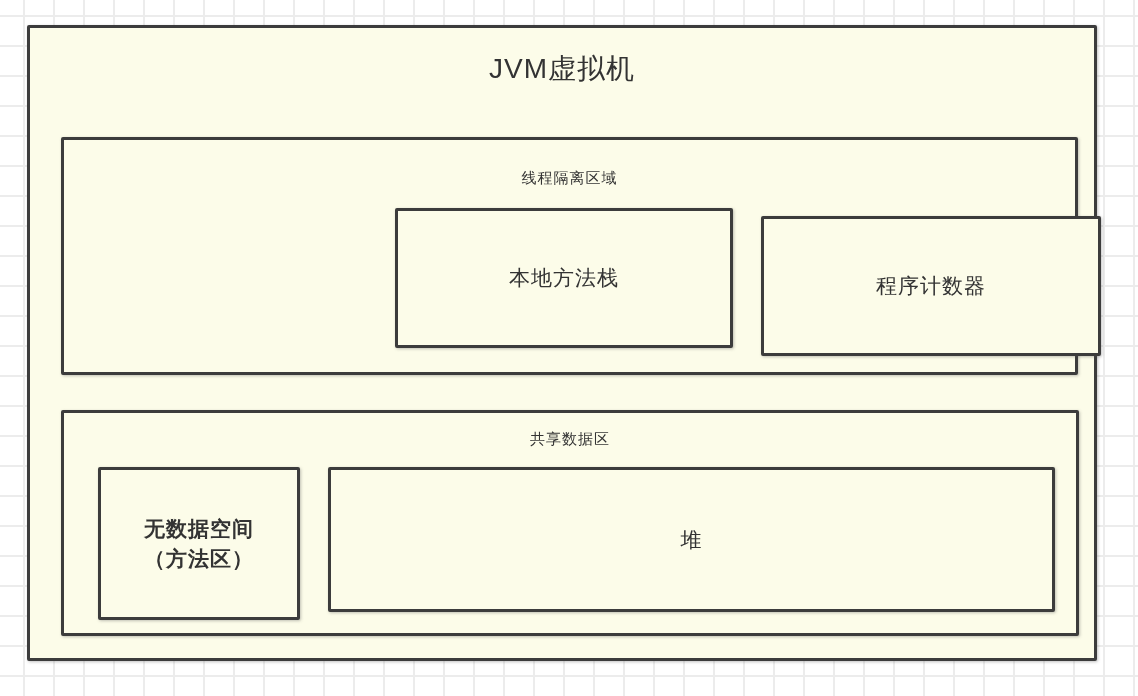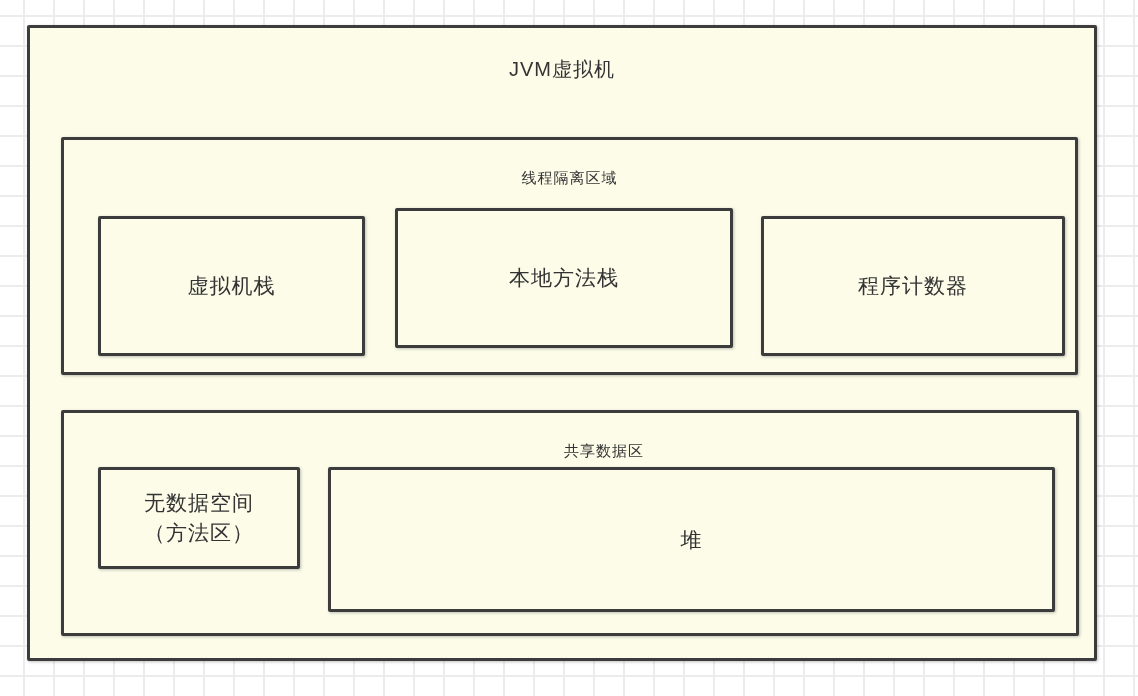--- a/index.html
+++ b/index.html
@@ -42,49 +42,46 @@
     align-items: center;
     justify-content: center;
     font-size: 21px;
     letter-spacing: 1px;
     line-height: 30px;
     text-align: center;
   }
 
   
   #jvm-box        { left: 27px;  top: 25px;  width: 1070px; height: 636px; }
-  #jvm-title      { top: 27px; font-size: 20px; }
+  #jvm-title      { top: 27px; font-size: 28px; }
 
   
   #thread-area    { left: 31px;  top: 109px; width: 1017px; height: 238px; }
   #thread-title   { top: 24px; }
   #vm-stack       { left: 34px;  top: 76px;  width: 267px; height: 140px; }
   #native-stack   { left: 331px; top: 68px;  width: 338px; height: 140px; }
-  #pc-register    { left: 697px; top: 76px;  width: 304px; height: 140px; text-align: center; }
+  #pc-register    { left: 697px; top: 76px;  width: 340px; height: 140px; text-align: center; }
 
   
   #shared-area    { left: 31px;  top: 382px; width: 1018px; height: 226px; }
-  #shared-title   { top: 24px; margin-left: 34px; }
-  #method-area    { left: 34px;  top: 54px;  width: 202px; height: 102px; }
+  #shared-title   { top: 12px; }
+  #method-area    { left: 34px;  top: 54px;  width: 202px; height: 153px; font-weight: bold; }
   #heap           { left: 264px; top: 54px;  width: 727px; height: 145px; }
 </style>
 </head>
 <body>
 
 <div class="canvas">
 
   <div class="shape" id="jvm-box">
     <div class="shape-title" id="jvm-title">JVM虚拟机</div>
 
     <div class="shape" id="thread-area">
       <div class="shape-title" id="thread-title">线程隔离区域</div>
 
-      <div class="shape leaf" id="vm-stack">
-        <span>虚拟机栈</span>
-      </div>
 
       <div class="shape leaf" id="native-stack">
         <span>本地方法栈</span>
       </div>
 
       <div class="shape leaf" id="pc-register">
         <span>程序计数器</span>
       </div>
     </div>
 

